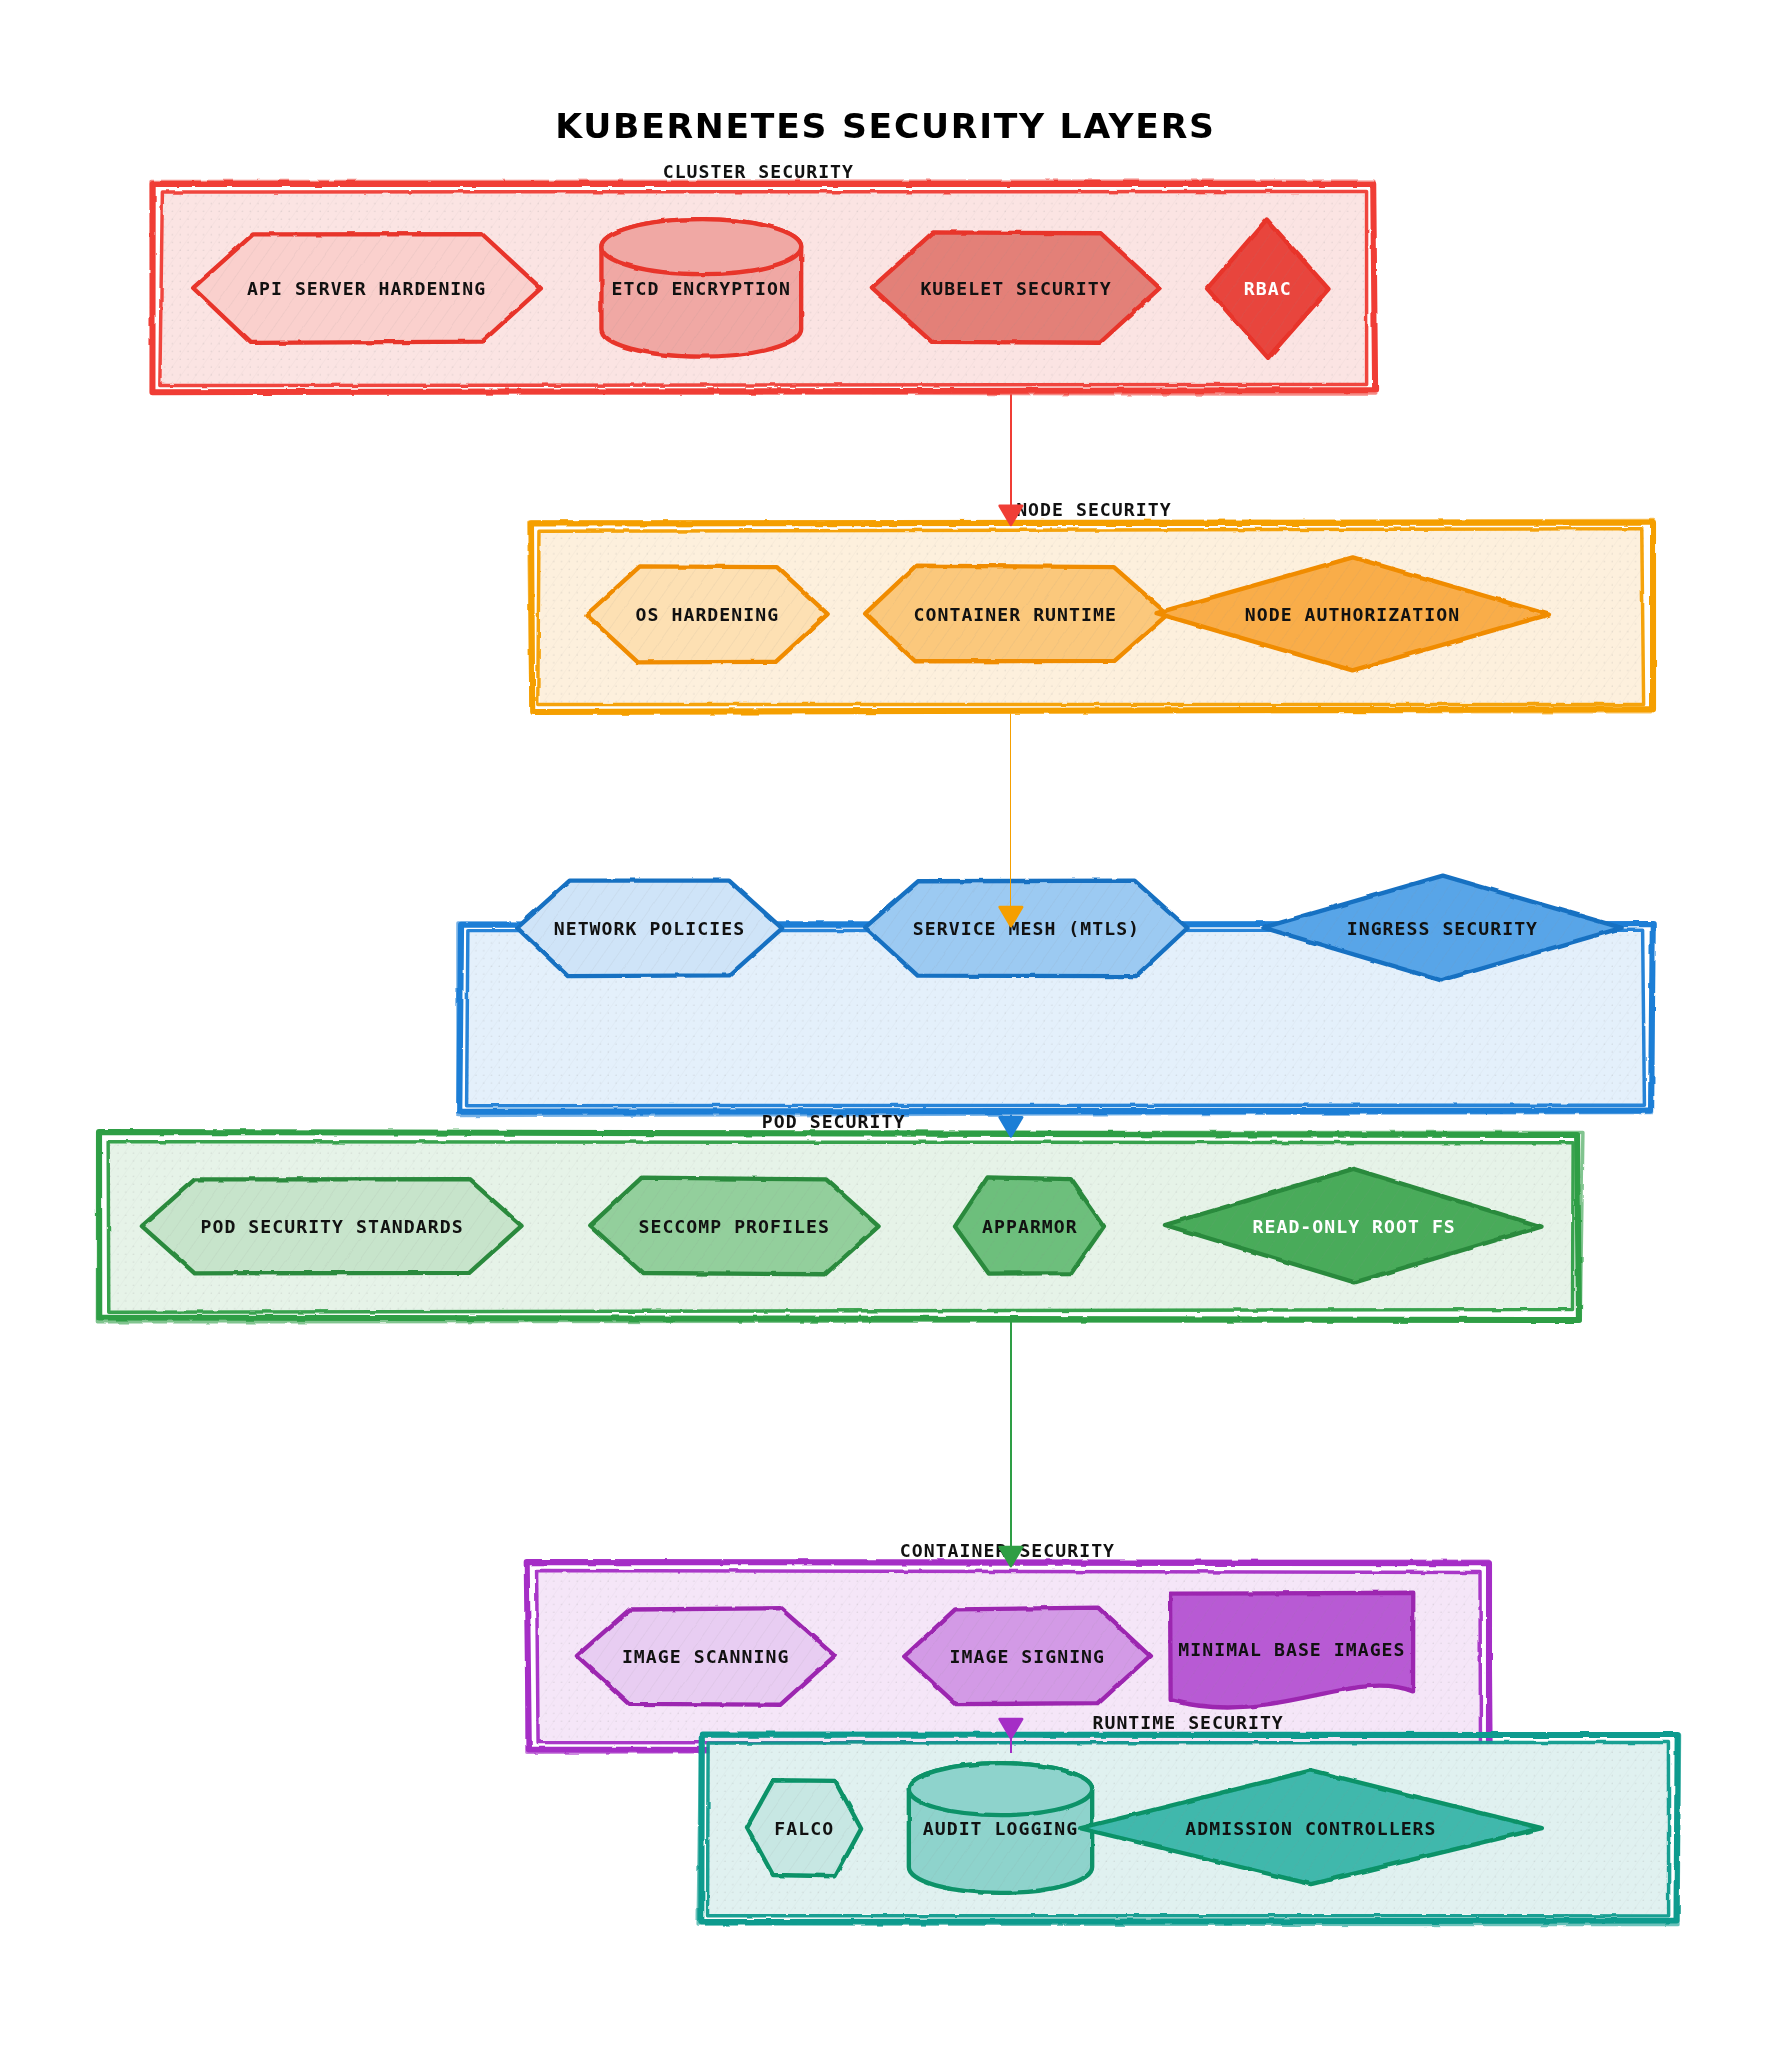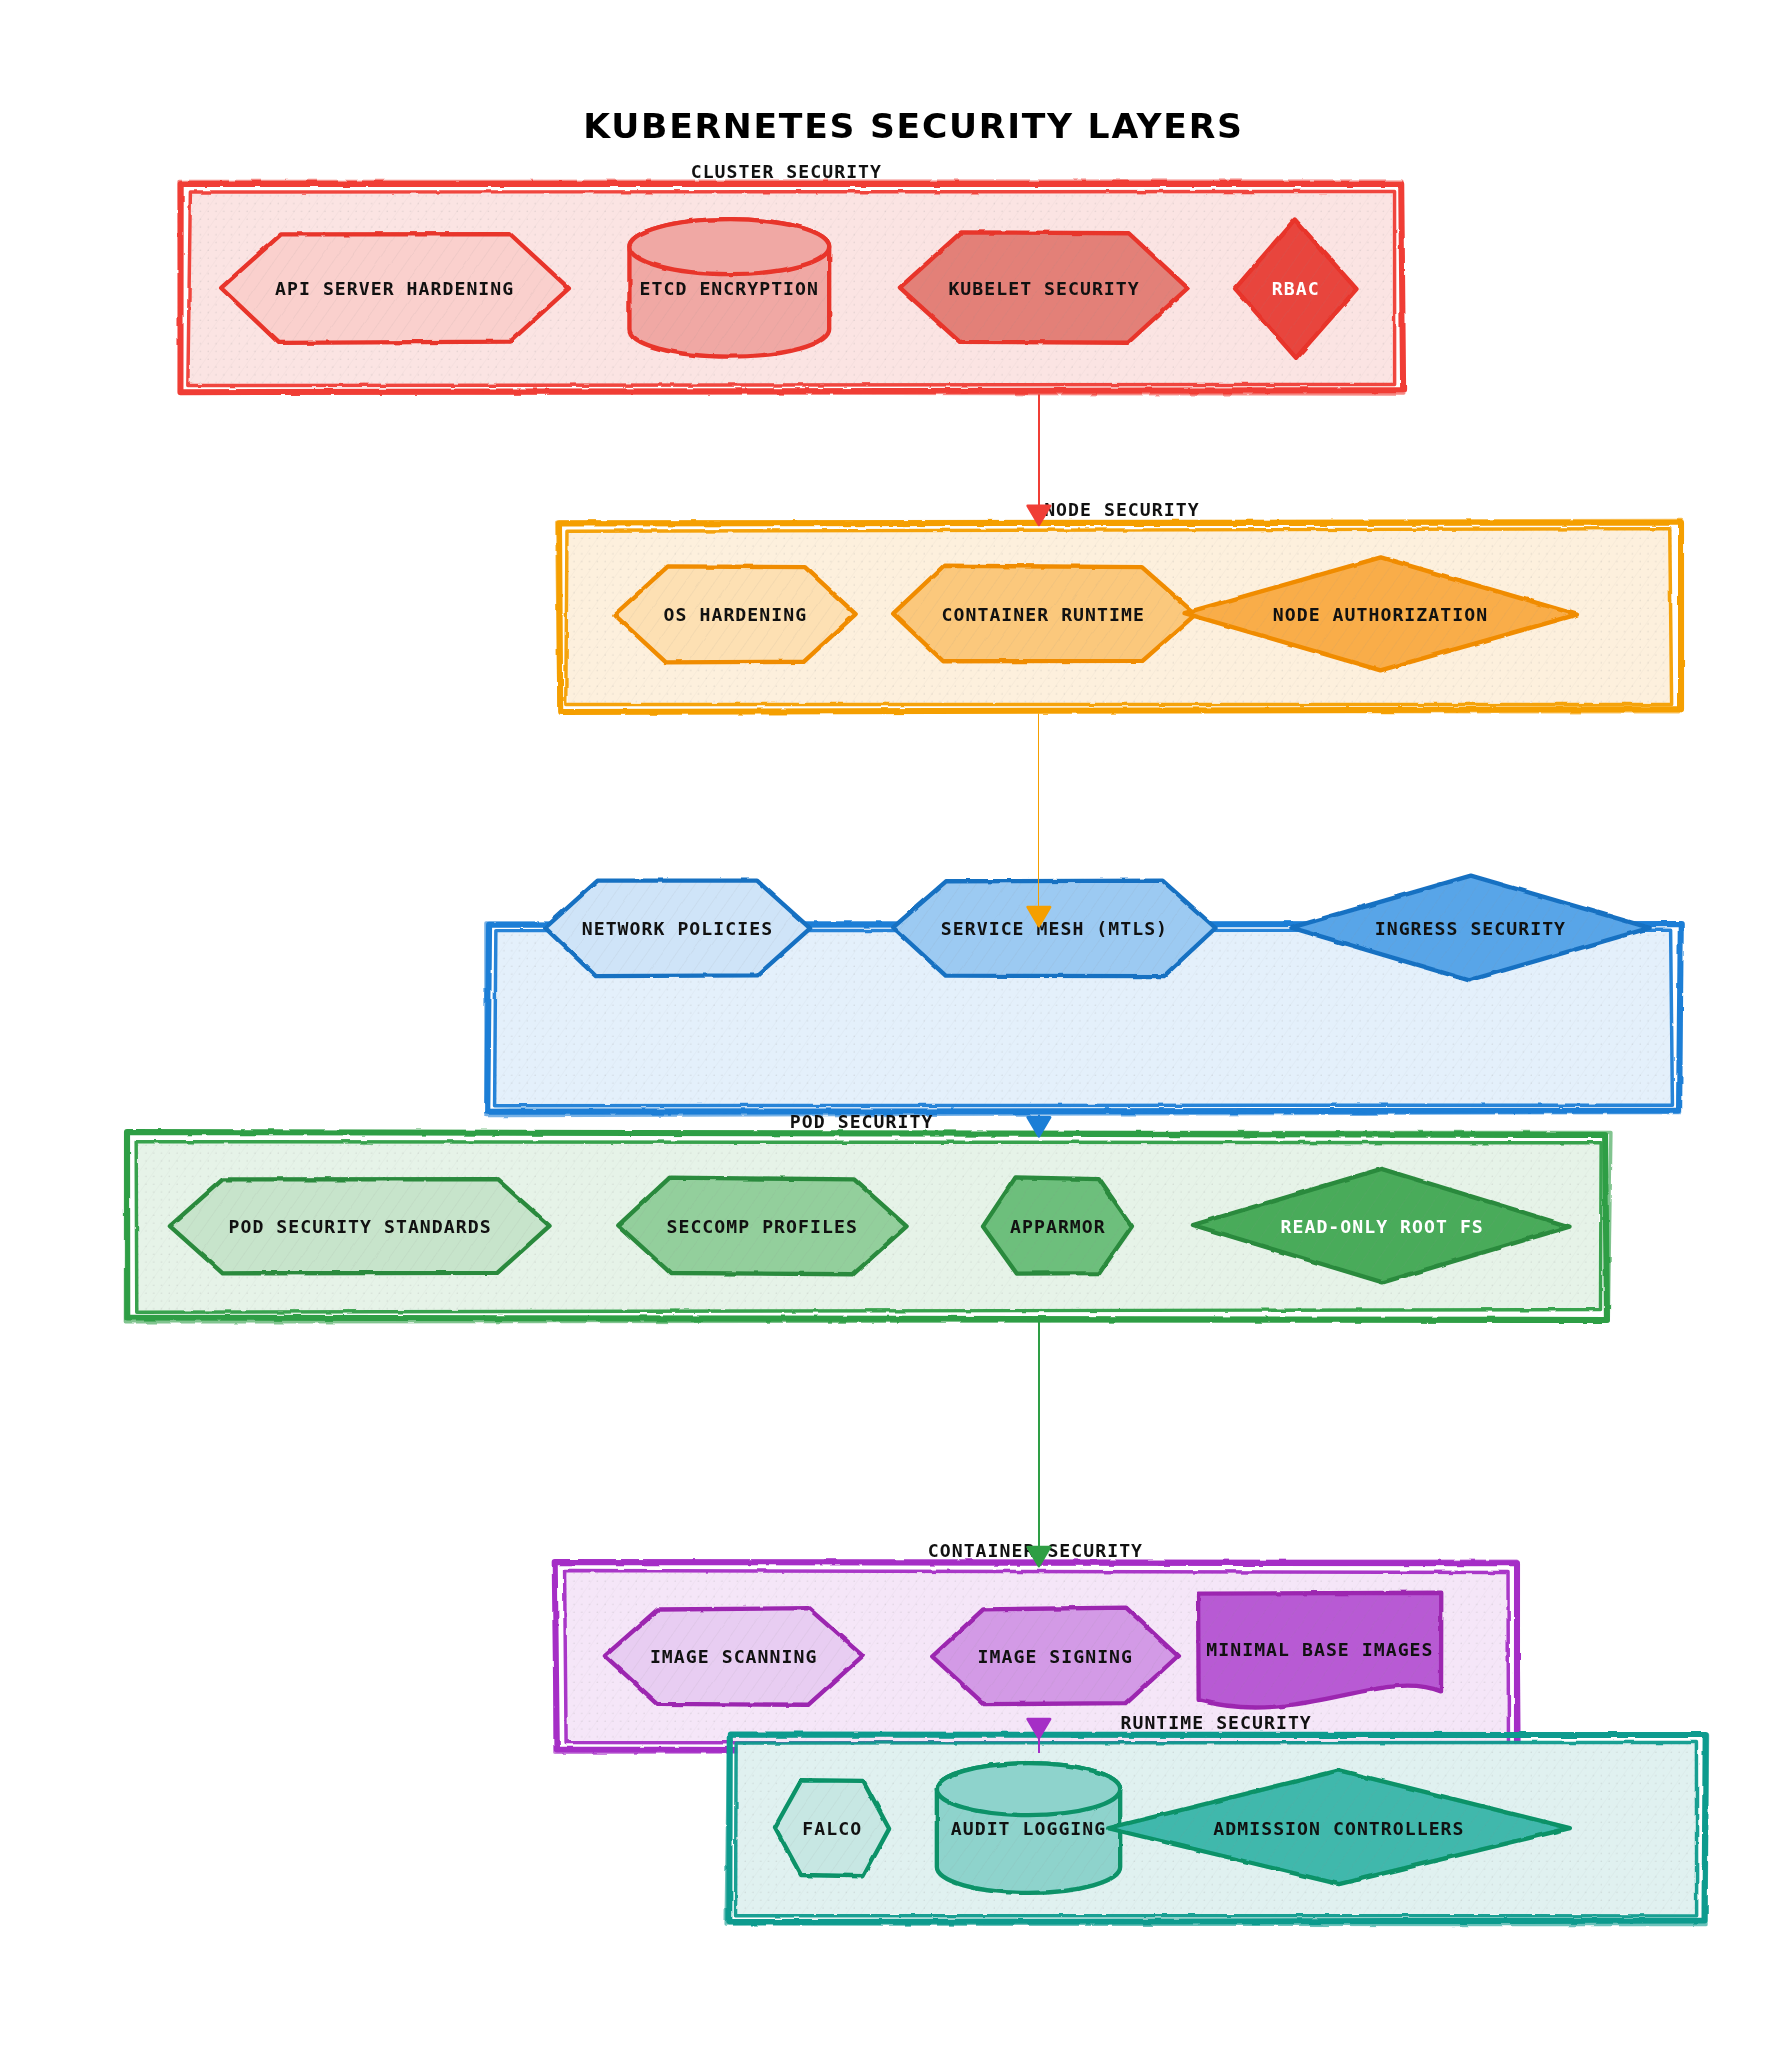--- a/index.html
+++ b/index.html
@@ -1,18 +1,18 @@
 <!DOCTYPE html>
 <html style="font-size:14px"><head>
 <meta charset="utf-8">
 <style>
   html,body{margin:0;padding:0;background:#ffffff;}
   body{width:1771px;height:2065px;position:relative;overflow:hidden;
        font-family:"DejaVu Sans Mono","Liberation Mono",monospace;}
-  #canvas{position:absolute;inset:0;margin-left:28px;}
+  #canvas{position:absolute;inset:0;}
   svg#diagram{position:absolute;left:0;top:0;width:1771px;height:2065px;}
   .ttl{font-family:"DejaVu Sans","Liberation Sans",sans-serif;font-weight:bold;}
 </style>
 </head>
 <body>
 
 <div id="canvas">
   <svg id="diagram" viewBox="0 0 2048 2388">
     <defs>
       <pattern id="hatch" width="14" height="14" patternUnits="userSpaceOnUse" patternTransform="rotate(35)">

